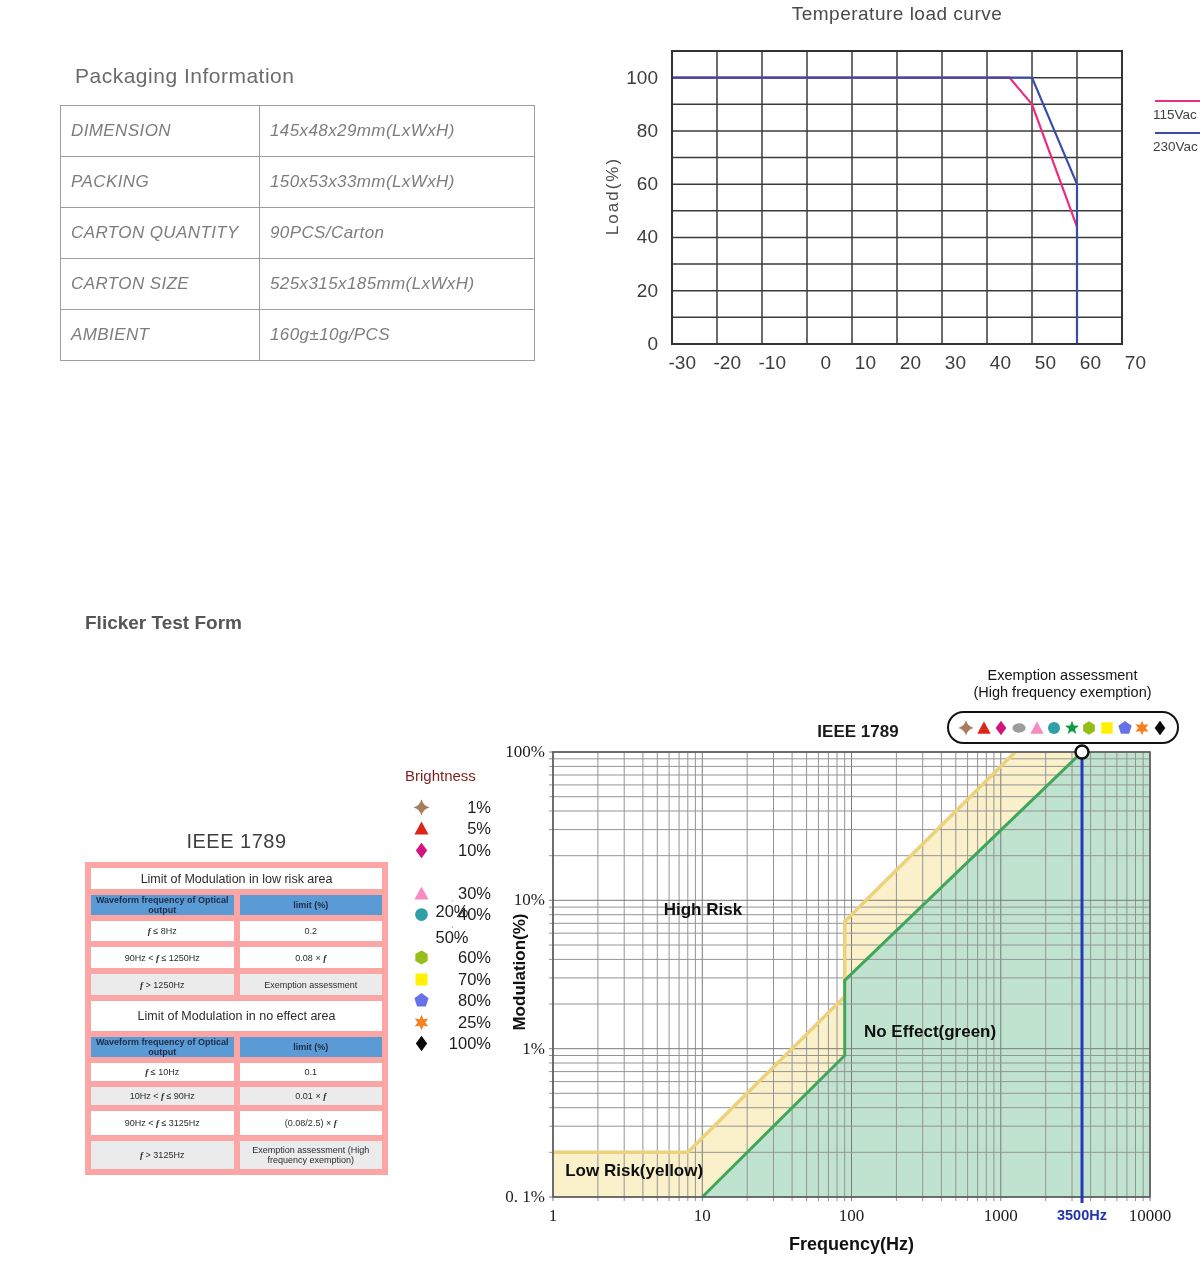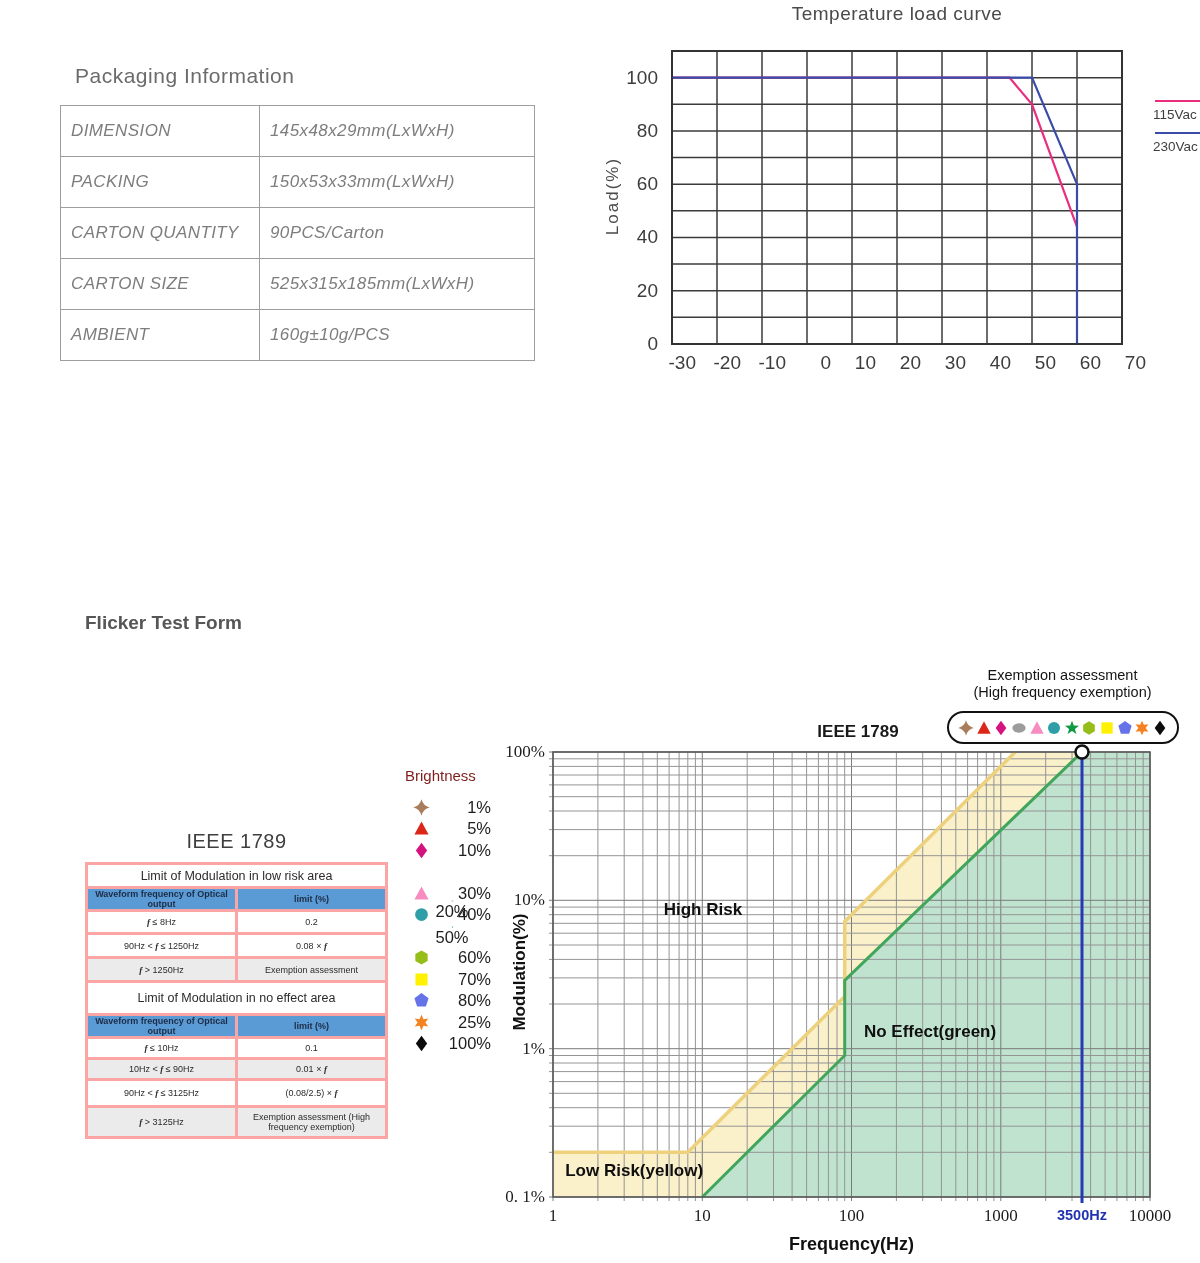--- a/index.html
+++ b/index.html
@@ -22,21 +22,21 @@
   .temp-xlabel{position:absolute;left:672px;top:392px;width:450px;text-align:center;
                font-size:17.5px;color:#4a4a4a;letter-spacing:.8px;}
   .leg-line{position:absolute;width:45px;height:2px;}
   .leg-text{position:absolute;font-size:13.5px;color:#3f3f3f;}
   
   .flicker-heading{position:absolute;left:85px;top:612px;font-size:19px;font-weight:bold;color:#565656;}
   .ieee-title{position:absolute;left:85px;top:830px;width:303px;text-align:center;
               font-size:20px;color:#3f3f3f;letter-spacing:.5px;}
   .ieee-table{position:absolute;left:85px;top:862px;width:303px;border-collapse:collapse;
               border:2px solid #3c3c3c;table-layout:fixed;}
-  .ieee-table td{border:3px solid #fca5a5;text-align:center;vertical-align:middle;
+  .ieee-table td{border:6px solid #fca5a5;text-align:center;vertical-align:middle;
                  padding:0 2px;color:#2b2b2b;}
   .ieee-table td.sec{font-size:12.5px;background:#fff;}
   .ieee-table td.colhead{background:#5b9bd5;color:#1c2b45;font-size:9px;font-weight:bold;}
   .ieee-table td.data{font-size:9px;background:#fff;}
   .ieee-table tr.alt td.data{background:#ebebeb;}
   .fvar{font-family:"Liberation Serif",serif;font-style:italic;font-weight:bold;}
   
   .bright-title{position:absolute;left:405px;top:746px;font-size:15px;color:#7f1d1d;margin-top:21px;}
   .bright-item{position:absolute;left:413px;width:78px;height:21px;display:flex;align-items:center;}
   .bright-item .lab{flex:1;text-align:right;font-size:16.5px;color:#1d1d1d;}

